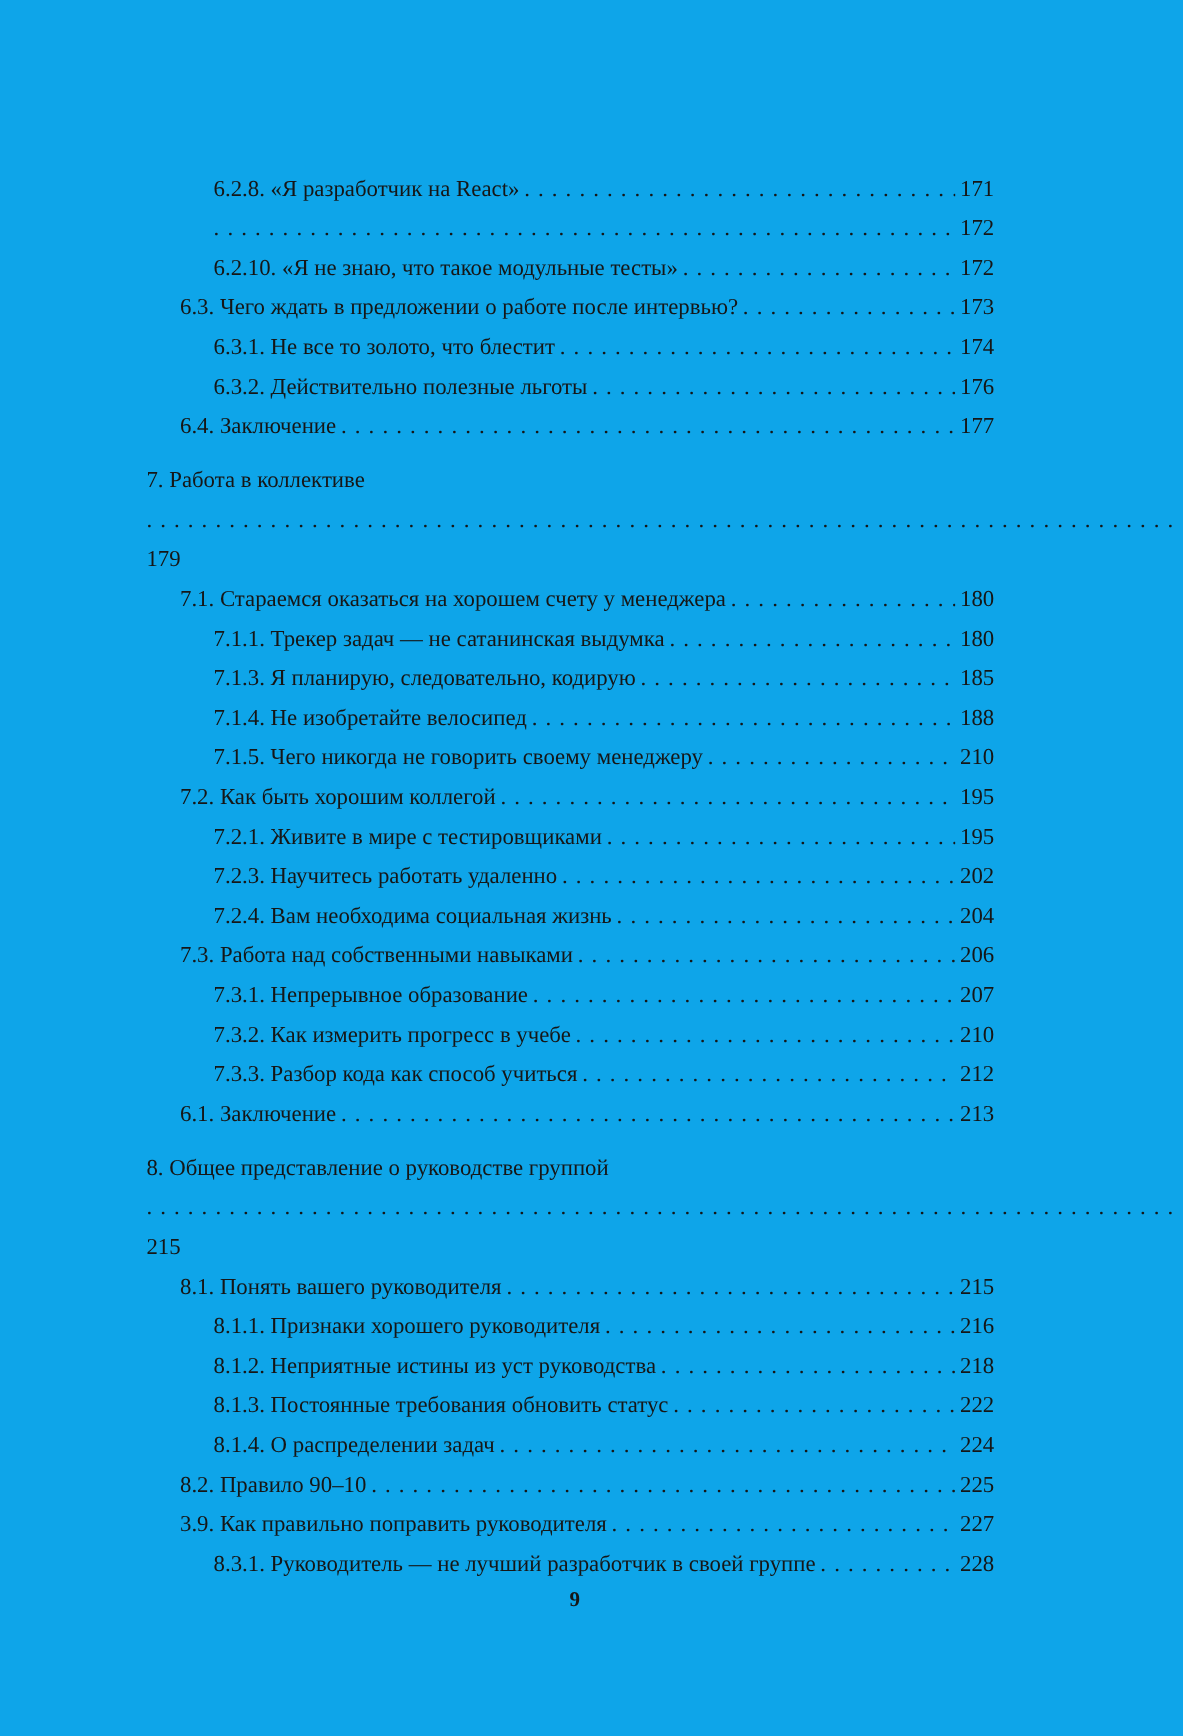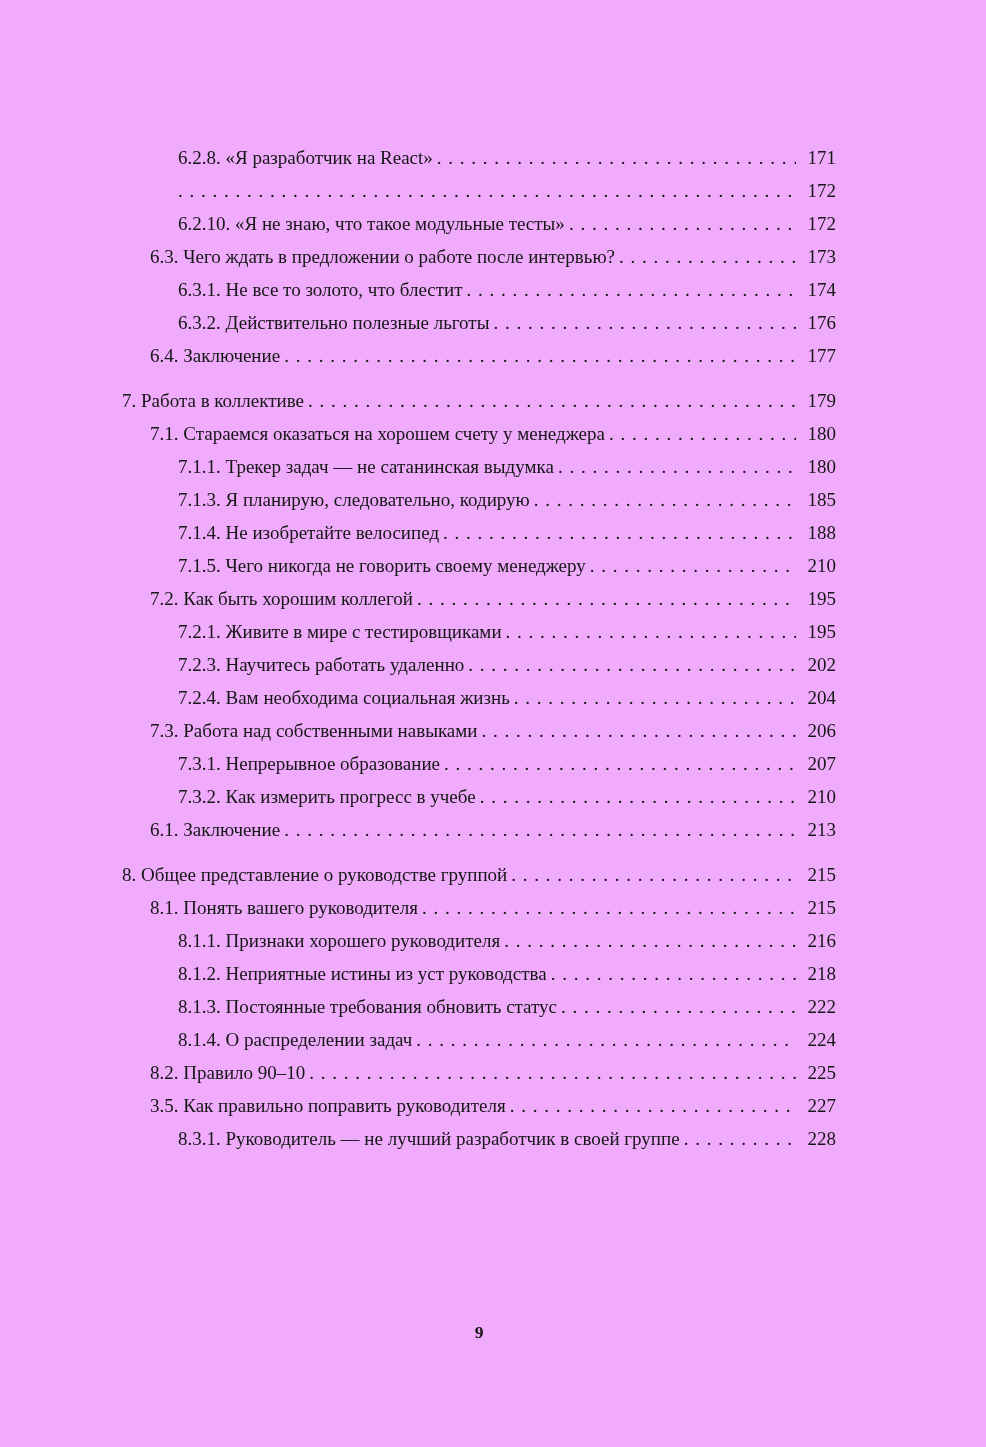--- a/index.html
+++ b/index.html
@@ -5,39 +5,39 @@
   html, body {
     margin: 0;
     padding: 0;
     background: #ffffff;
   }
   .page {
     position: relative;
     width: 986px;
     height: 1447px;
     box-sizing: border-box;
-    background: #f0abfc;
+    background: #0ea5e9;
     font-family: "Liberation Serif", serif;
     color: #161616;
     overflow: hidden;
   }
   .toc {
     position: absolute;
     top: 141px;
     left: 122px;
     right: 150px;
   }
   .toc-row {
     display: flex;
     align-items: baseline;
     line-height: 33px;
     font-size: 19px;
     white-space: nowrap;
   }
-  .toc-row.level-1 { margin-top: 12px; padding-left: 0; }
+  .toc-row.level-1 { margin-top: 12px; padding-left: 0; flex-direction: column; }
   .toc-row.level-2 { padding-left: 28px; }
   .toc-row.level-3 { padding-left: 56px; }
   .toc-label {
     flex: 0 0 auto;
     padding-right: 4px;
   }
   .leader {
     flex: 1 1 auto;
     overflow: hidden;
     white-space: nowrap;
@@ -46,21 +46,20 @@
   }
   .leader::after {
     content: ". . . . . . . . . . . . . . . . . . . . . . . . . . . . . . . . . . . . . . . . . . . . . . . . . . . . . . . . . . . . . . . . . . . . . . . . . . . . . . . . . . . . . . . . . . . . . . . . . . . .";
     letter-spacing: 1px;
     font-size: 19px;
     color: #161616;
   }
   .toc-page {
     flex: 0 0 auto;
     min-width: 36px;
-    text-align: right;
   }
   .footer {
     position: absolute;
     top: 1322px;
     left: 122px;
     right: 150px;
     text-align: center;
     font-size: 17.5px;
     font-weight: 700;
     color: #161616;
@@ -163,20 +162,25 @@
       <div class="toc-row level-3">
         <span class="toc-label">7.3.1. Непрерывное образование</span>
         <span class="leader"></span>
         <span class="toc-page">207</span>
       </div>
       <div class="toc-row level-3">
         <span class="toc-label">7.3.2. Как измерить прогресс в учебе</span>
         <span class="leader"></span>
         <span class="toc-page">210</span>
       </div>
+      <div class="toc-row level-3">
+        <span class="toc-label">7.3.3. Разбор кода как способ учиться</span>
+        <span class="leader"></span>
+        <span class="toc-page">212</span>
+      </div>
       <div class="toc-row level-2">
         <span class="toc-label">6.1. Заключение</span>
         <span class="leader"></span>
         <span class="toc-page">213</span>
       </div>
       <div class="toc-row level-1">
         <span class="toc-label">8. Общее представление о руководстве группой</span>
         <span class="leader"></span>
         <span class="toc-page">215</span>
       </div>
@@ -204,21 +208,21 @@
         <span class="toc-label">8.1.4. О распределении задач</span>
         <span class="leader"></span>
         <span class="toc-page">224</span>
       </div>
       <div class="toc-row level-2">
         <span class="toc-label">8.2. Правило 90–10</span>
         <span class="leader"></span>
         <span class="toc-page">225</span>
       </div>
       <div class="toc-row level-2">
-        <span class="toc-label">3.5. Как правильно поправить руководителя</span>
+        <span class="toc-label">3.9. Как правильно поправить руководителя</span>
         <span class="leader"></span>
         <span class="toc-page">227</span>
       </div>
       <div class="toc-row level-3">
         <span class="toc-label">8.3.1. Руководитель — не лучший разработчик в своей группе</span>
         <span class="leader"></span>
         <span class="toc-page">228</span>
       </div>
     </div>
   <div class="footer">9</div>

